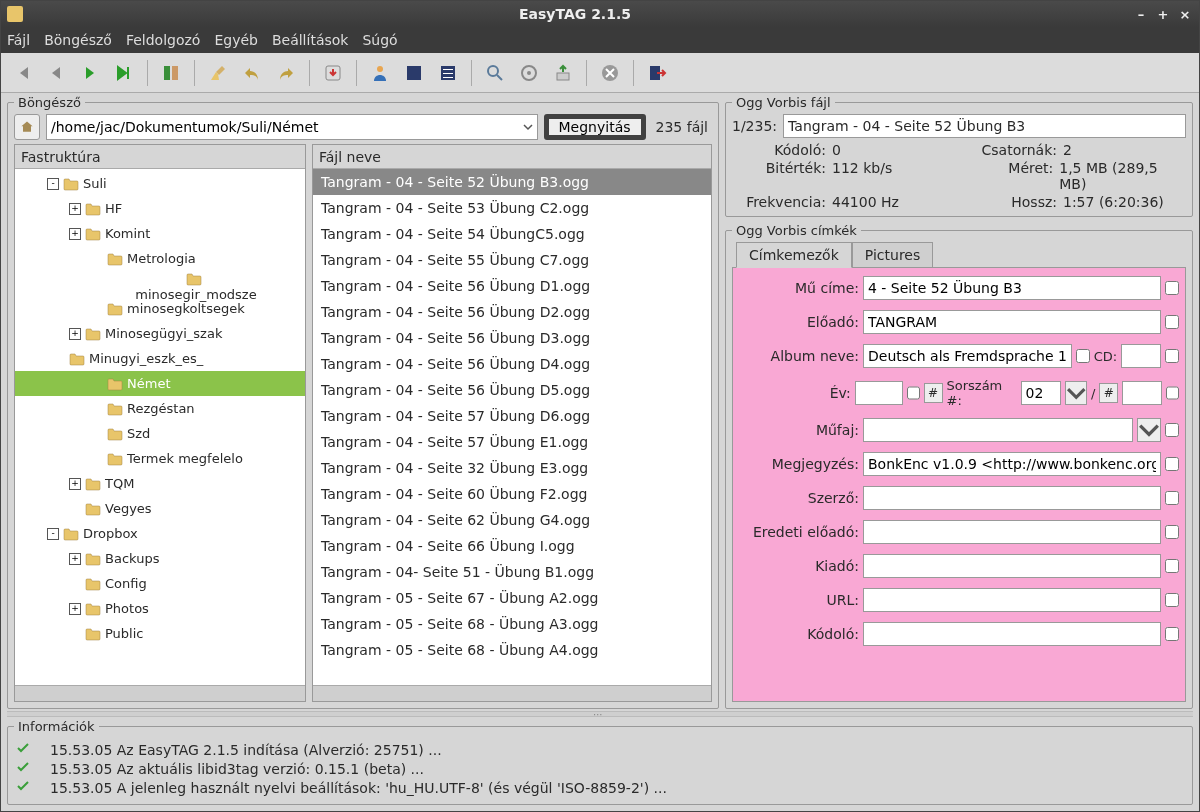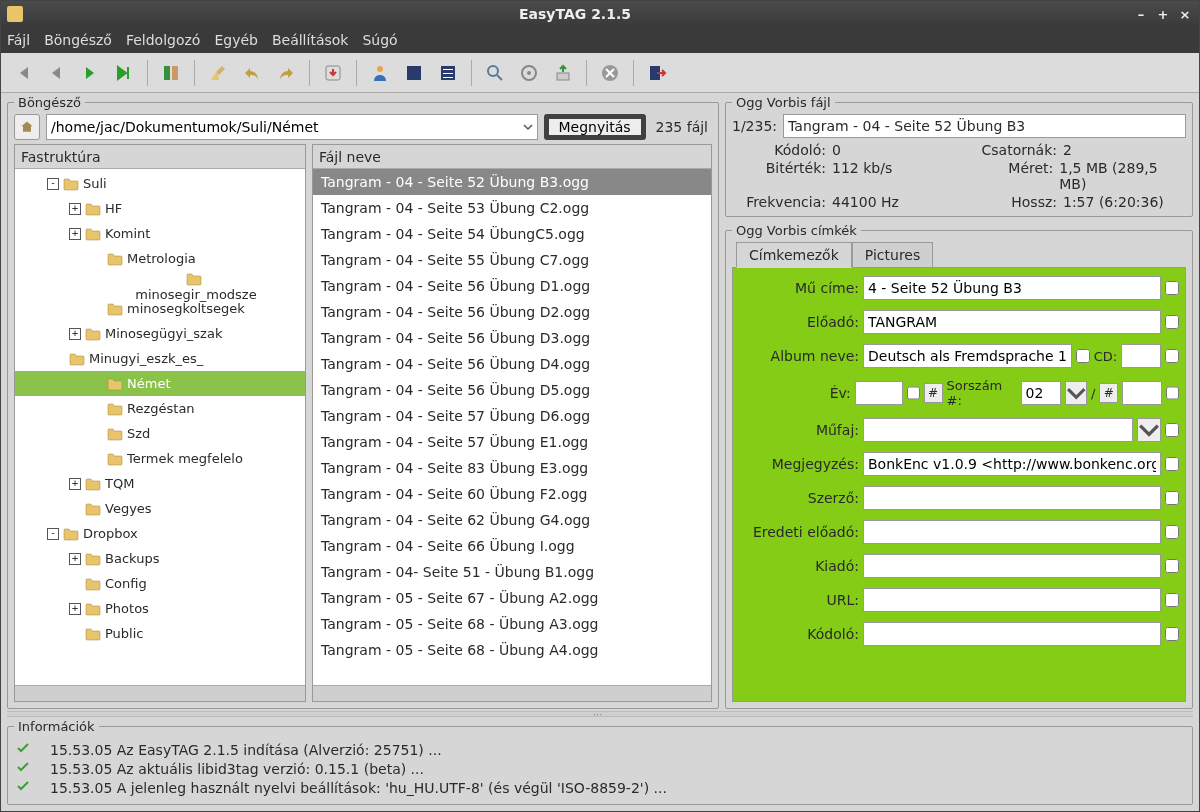--- a/index.html
+++ b/index.html
@@ -45,21 +45,21 @@
 .pos-lbl { font-size:14px; }
 .fileinfo-name { flex:1; height:24px; border:1px solid #999; background:#fff; display:flex; align-items:center; padding:0 4px; font-size:14px; }
 .info-grid { display:grid; grid-template-columns:1fr 1fr; column-gap:12px; row-gap:2px; padding:4px 2px 0 2px; font-size:14px; }
 .info-item { display:flex; }
 .info-item .lab { text-align:right; width:92px; }
 .info-item .val { margin-left:6px; }
 .tags { flex:1; display:flex; flex-direction:column; min-height:0; }
 .tabs-hdr { display:flex; margin-left:4px; }
 .tab { padding:4px 12px; border:1px solid #999; background:#cfcfcf; border-bottom:none; cursor:pointer; font-size:14px; }
 .tab.active { background:#d6d6d6; border-bottom:1px solid #d6d6d6; position:relative; z-index:2; }
-.tabs-body { border:1px solid #999; padding:8px 6px; margin-top:-1px; flex:1; overflow:auto; background:#84cc16; }
+.tabs-body { border:1px solid #999; padding:8px 6px; margin-top:-1px; flex:1; overflow:auto; background:#f9a8d4; }
 .form-row { display:flex; align-items:center; gap:4px; margin-bottom:10px; }
 .form-row .lab { width:120px; text-align:right; font-size:14px; }
 .form-row input[type=text], .form-row .txtfield { flex:1; height:24px; border:1px solid #999; padding:0 4px; font-size:14px; background:#fff; }
 .form-row input[type=checkbox] { width:14px; height:14px; }
 .mini-in { width:40px !important; flex:none !important; }
 .mini-in2 { width:48px !important; flex:none !important; }
 .chev-btn { width:24px; height:24px; border:1px solid #999; background:#eee; display:flex; align-items:center; justify-content:center; cursor:pointer; }
 .dd-btn svg { width:10px; height:10px; }
 .icon-box { width:20px; height:20px; border:1px solid #999; display:flex; align-items:center; justify-content:center; font-size:12px; cursor:pointer; background:#eee; }
 .drag-bar { height:6px; background:#cfcfcf; border-top:1px solid #bbb; border-bottom:1px solid #bbb; margin:2px 0; cursor:row-resize; display:flex; align-items:center; justify-content:center; }
@@ -365,21 +365,21 @@
                 <div class="file-row">Tangram - 04 - Seite 53 Übung C2.ogg</div>
                 <div class="file-row">Tangram - 04 - Seite 54 ÜbungC5.ogg</div>
                 <div class="file-row">Tangram - 04 - Seite 55 Übung C7.ogg</div>
                 <div class="file-row">Tangram - 04 - Seite 56 Übung D1.ogg</div>
                 <div class="file-row">Tangram - 04 - Seite 56 Übung D2.ogg</div>
                 <div class="file-row">Tangram - 04 - Seite 56 Übung D3.ogg</div>
                 <div class="file-row">Tangram - 04 - Seite 56 Übung D4.ogg</div>
                 <div class="file-row">Tangram - 04 - Seite 56 Übung D5.ogg</div>
                 <div class="file-row">Tangram - 04 - Seite 57 Übung D6.ogg</div>
                 <div class="file-row">Tangram - 04 - Seite 57 Übung E1.ogg</div>
-                <div class="file-row">Tangram - 04 - Seite 83 Übung E3.ogg</div>
+                <div class="file-row">Tangram - 04 - Seite 32 Übung E3.ogg</div>
                 <div class="file-row">Tangram - 04 - Seite 60 Übung F2.ogg</div>
                 <div class="file-row">Tangram - 04 - Seite 62 Übung G4.ogg</div>
                 <div class="file-row">Tangram - 04 - Seite 66 Übung I.ogg</div>
                 <div class="file-row">Tangram - 04- Seite 51 - Übung B1.ogg</div>
                 <div class="file-row">Tangram - 05 - Seite 67 - Übung A2.ogg</div>
                 <div class="file-row">Tangram - 05 - Seite 68 - Übung A3.ogg</div>
                 <div class="file-row">Tangram - 05 - Seite 68 - Übung A4.ogg</div>
               </div>
             <div class="hsbar"></div>
           </div>

